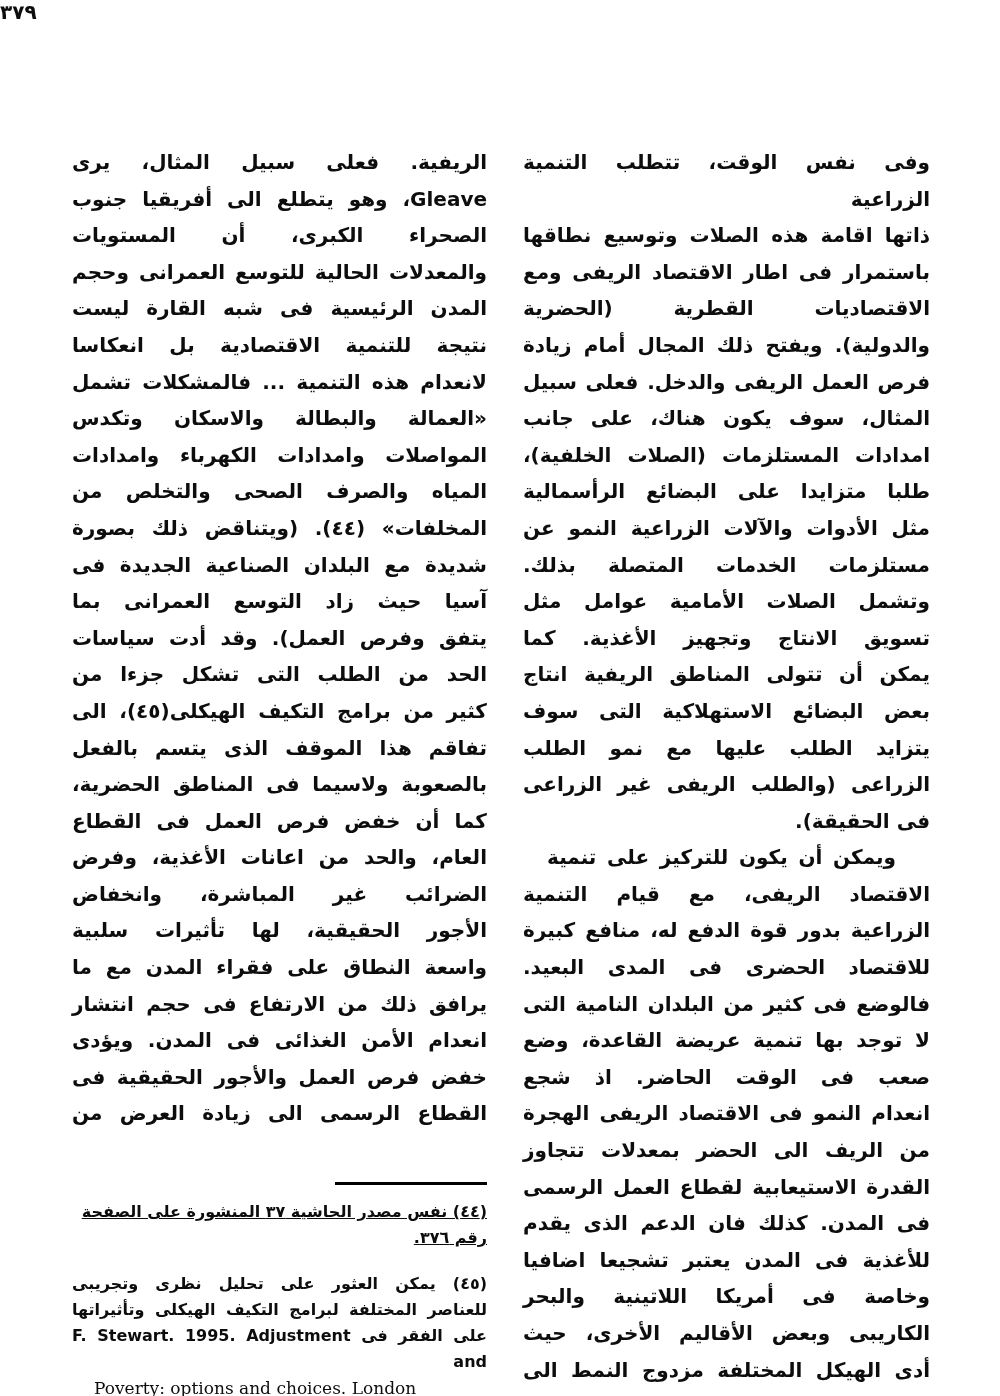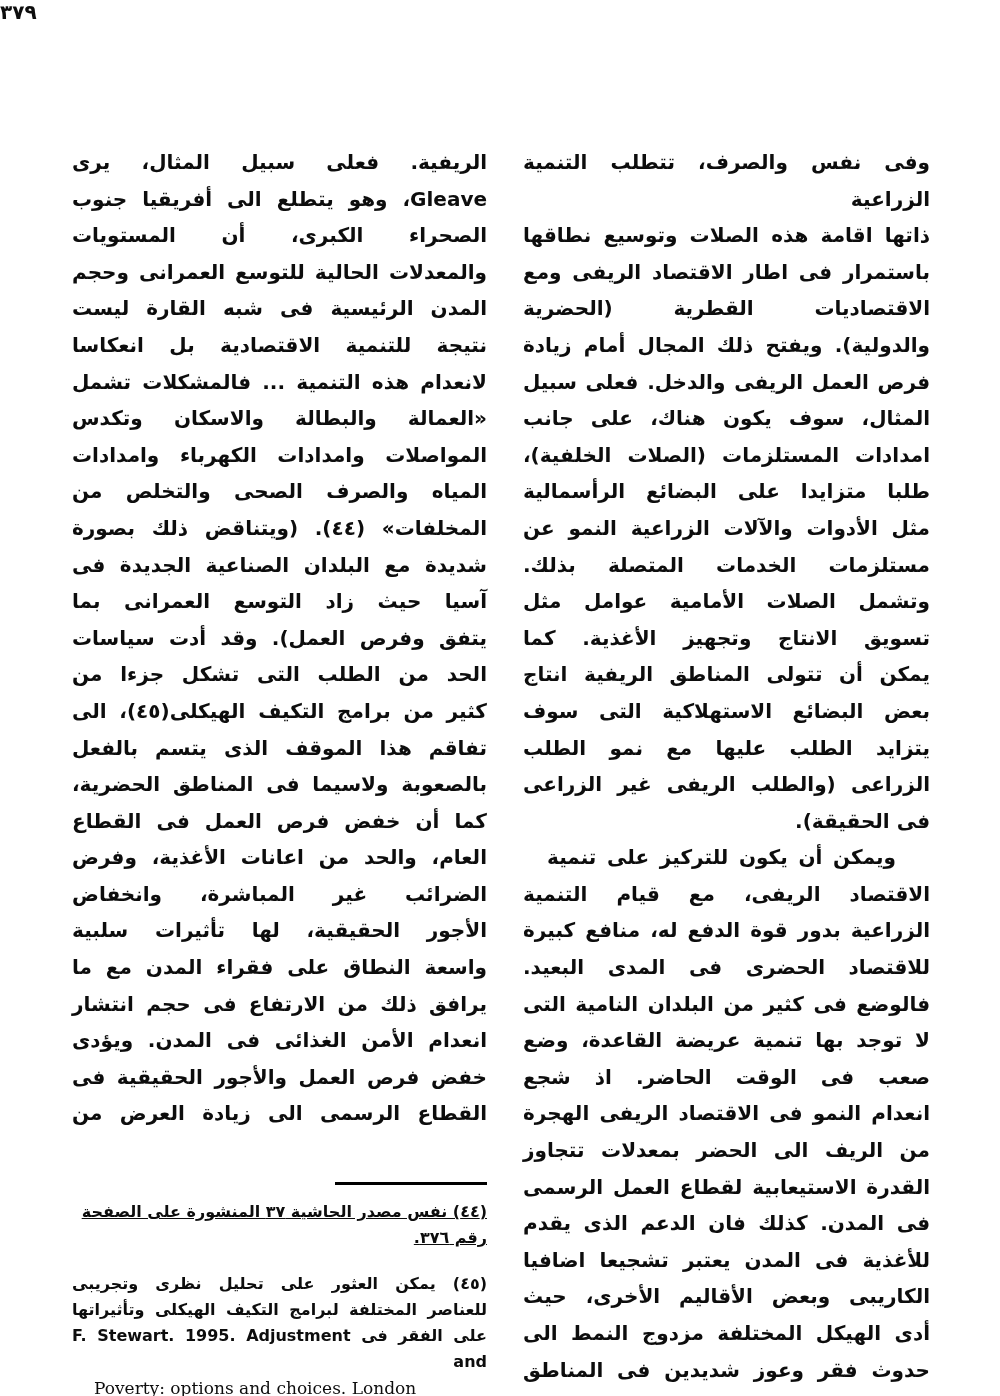--- a/index.html
+++ b/index.html
@@ -75,21 +75,21 @@
 </style>
 </head>
 <body>
 
 <div class="page">
 
   <div class="pageno">٣٧٩</div>
 
   <div class="col col-right">
     <div class="para" id="rc-p1">
-        <div class="ln">وفى نفس والصرف، تتطلب التنمية الزراعية</div>
+        <div class="ln">وفى نفس الوقت، تتطلب التنمية الزراعية</div>
         <div class="ln">ذاتها اقامة هذه الصلات وتوسيع نطاقها</div>
         <div class="ln">باستمرار فى اطار الاقتصاد الريفى ومع</div>
         <div class="ln">الاقتصاديات القطرية (الحضرية</div>
         <div class="ln">والدولية). ويفتح ذلك المجال أمام زيادة</div>
         <div class="ln">فرص العمل الريفى والدخل. فعلى سبيل</div>
         <div class="ln">المثال، سوف يكون هناك، على جانب</div>
         <div class="ln">امدادات المستلزمات (الصلات الخلفية)،</div>
         <div class="ln">طلبا متزايدا على البضائع الرأسمالية</div>
         <div class="ln">مثل الأدوات والآلات الزراعية النمو عن</div>
         <div class="ln">مستلزمات الخدمات المتصلة بذلك.</div>
@@ -107,20 +107,21 @@
         <div class="ln">الزراعية بدور قوة الدفع له، منافع كبيرة</div>
         <div class="ln">للاقتصاد الحضرى فى المدى البعيد.</div>
         <div class="ln">فالوضع فى كثير من البلدان النامية التى</div>
         <div class="ln">لا توجد بها تنمية عريضة القاعدة، وضع</div>
         <div class="ln">صعب فى الوقت الحاضر. اذ شجع</div>
         <div class="ln">انعدام النمو فى الاقتصاد الريفى الهجرة</div>
         <div class="ln">من الريف الى الحضر بمعدلات تتجاوز</div>
         <div class="ln">القدرة الاستيعابية لقطاع العمل الرسمى</div>
         <div class="ln">فى المدن. كذلك فان الدعم الذى يقدم</div>
         <div class="ln">للأغذية فى المدن يعتبر تشجيعا اضافيا</div>
+        <div class="ln">وخاصة فى أمريكا اللاتينية والبحر</div>
         <div class="ln">الكاريبى وبعض الأقاليم الأخرى، حيث</div>
         <div class="ln">أدى الهيكل المختلفة مزدوج النمط الى</div>
         <div class="ln">حدوث فقر وعوز شديدين فى المناطق</div>
       </div>
   </div>
 
   <div class="col col-left">
     <div class="para" id="lc-p1">
         <div class="ln">الريفية. فعلى سبيل المثال، يرى</div>
         <div class="ln">Gleave، وهو يتطلع الى أفريقيا جنوب</div>

